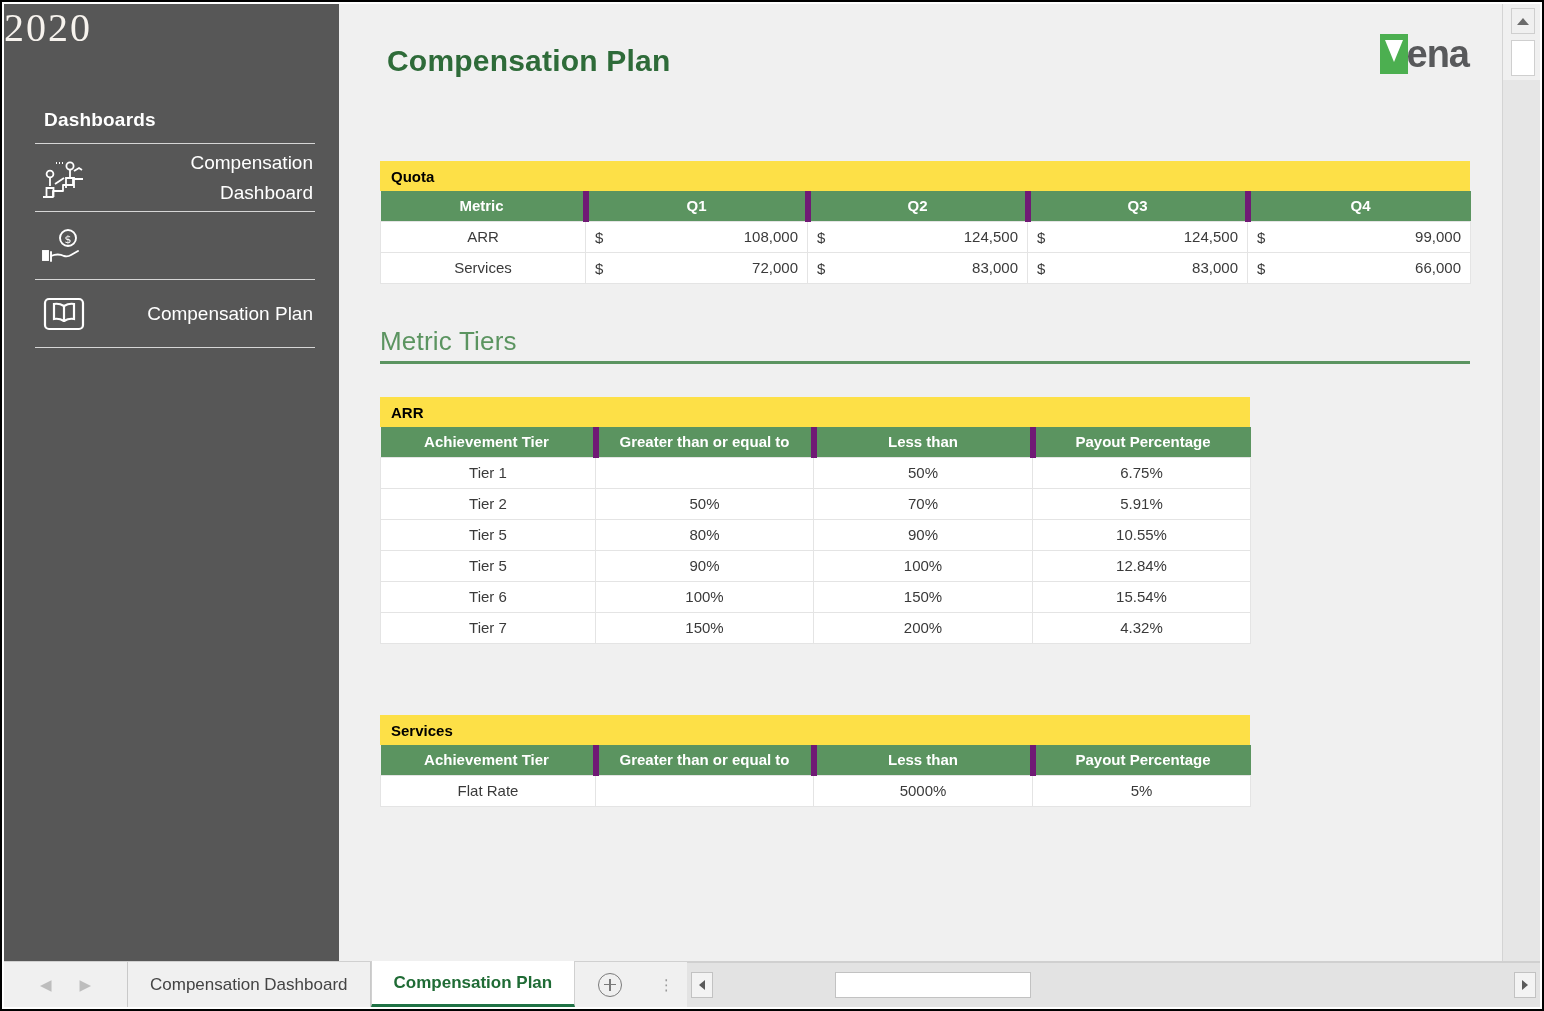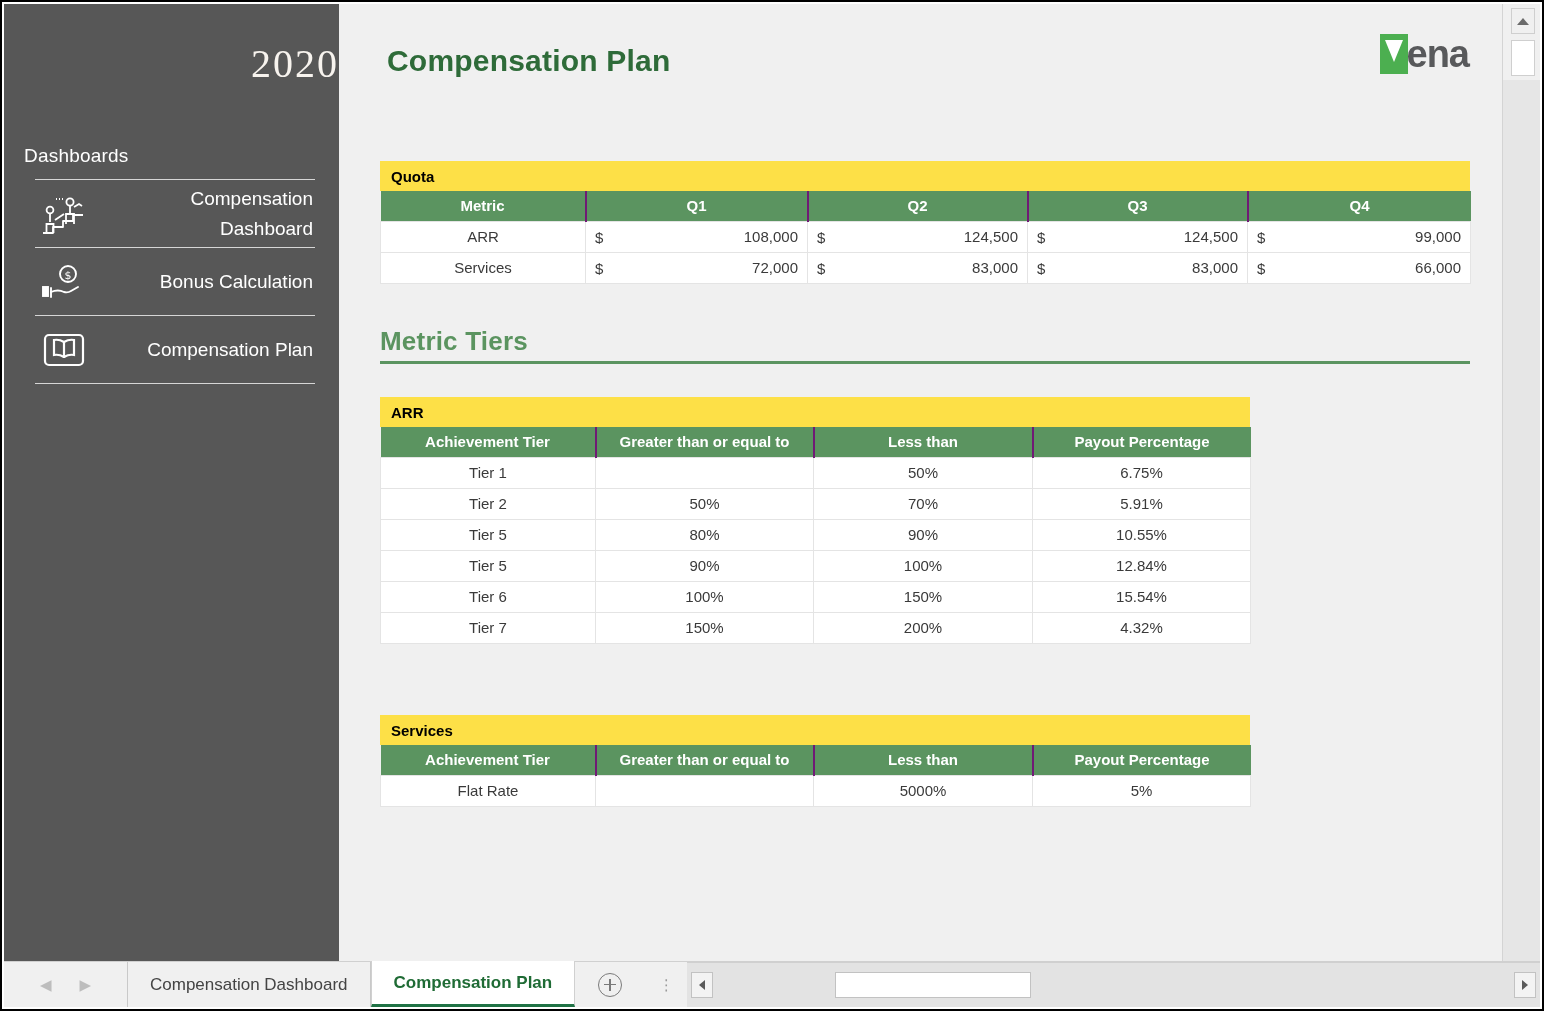--- a/index.html
+++ b/index.html
@@ -26,34 +26,33 @@
     position: absolute;
     left: 2px;
     top: 2px;
     width: 335px;
     height: 961px;
     background: #575757;
     color: #ffffff;
   }
 
   .year-title {
-    text-align: right;
-    margin-top: 36px;
+    text-align: left;
     font-family: "Liberation Serif", serif;
     font-size: 40px;
     letter-spacing: 2px;
     color: #f7f3ee;
     font-weight: 400;
   }
 
   .dash-label {
     margin-top: 58px;
-    margin-left: 20px;
+    margin-left: 40px;
     font-size: 19px;
-    font-weight: normal;
+    font-weight: bold;
     color: #ffffff;
     letter-spacing: .2px;
   }
 
   .nav-list {
     margin-top: 12px;
     margin-left: 31px;
     margin-right: 24px;
     border-top: 1px solid #d6d6d6;
   }
@@ -160,21 +159,21 @@
     table-layout: fixed;
   }
 
   th {
     background: #5b9460;
     color: #ffffff;
     font-size: 15px;
     font-weight: bold;
     height: 30px;
     text-align: center;
-    border-right: 2px solid #701a75;
+    border-right: 6px solid #701a75;
   }
   th:last-child { border-right: none; }
 
   td {
     background: #ffffff;
     color: #3a3a3a;
     font-size: 15px;
     height: 31px;
     border: 1px solid #e4e4e4;
     text-align: center;
@@ -201,21 +200,21 @@
   .svc-wrap { top: 711px; }
 
   .section-head {
     position: absolute;
     left: 41px;
     top: 322px;
     width: 1090px;
   }
   .section-head .st {
     font-size: 26px;
-    font-weight: bold;
+    font-weight: normal;
     color: #5b9460;
     letter-spacing: .2px;
     display: block;
   }
   .section-head .rule {
     display: block;
     margin-top: 4px;
     height: 3px;
     background: #5b9460;
     width: 100%;
@@ -404,21 +403,20 @@
       <div class="nav-item">
         <div class="nav-icon">
           <svg width="46" height="40" viewBox="0 0 46 40" fill="none" stroke="#ffffff" stroke-width="1.9">
             <circle cx="27" cy="12" r="8"></circle>
             <text x="27" y="17" font-size="11" fill="#ffffff" stroke="none" text-anchor="middle" font-family="DejaVu Sans, sans-serif">$</text>
             <path d="M10 30 q7 -3 13 0 q4 1 7 -1 l7 -4" stroke-linecap="round"></path>
             <path d="M10 26 v9" stroke-linecap="round"></path>
             <rect x="2" y="25" width="5" height="9" fill="#ffffff"></rect>
           </svg>
         </div>
-        <div class="nav-text">Bonus Calculation</div>
       </div>
 
       <div class="nav-item">
         <div class="nav-icon">
           <svg width="44" height="40" viewBox="0 0 44 40" fill="none" stroke="#ffffff" stroke-width="2.2">
             <rect x="3" y="5" width="38" height="30" rx="4"></rect>
             <path d="M22 12 v16"></path>
             <path d="M22 12 q-5 -3 -10 -2 v15 q5 -1 10 2"></path>
             <path d="M22 12 q5 -3 10 -2 v15 q-5 -1 -10 2"></path>
           </svg>

